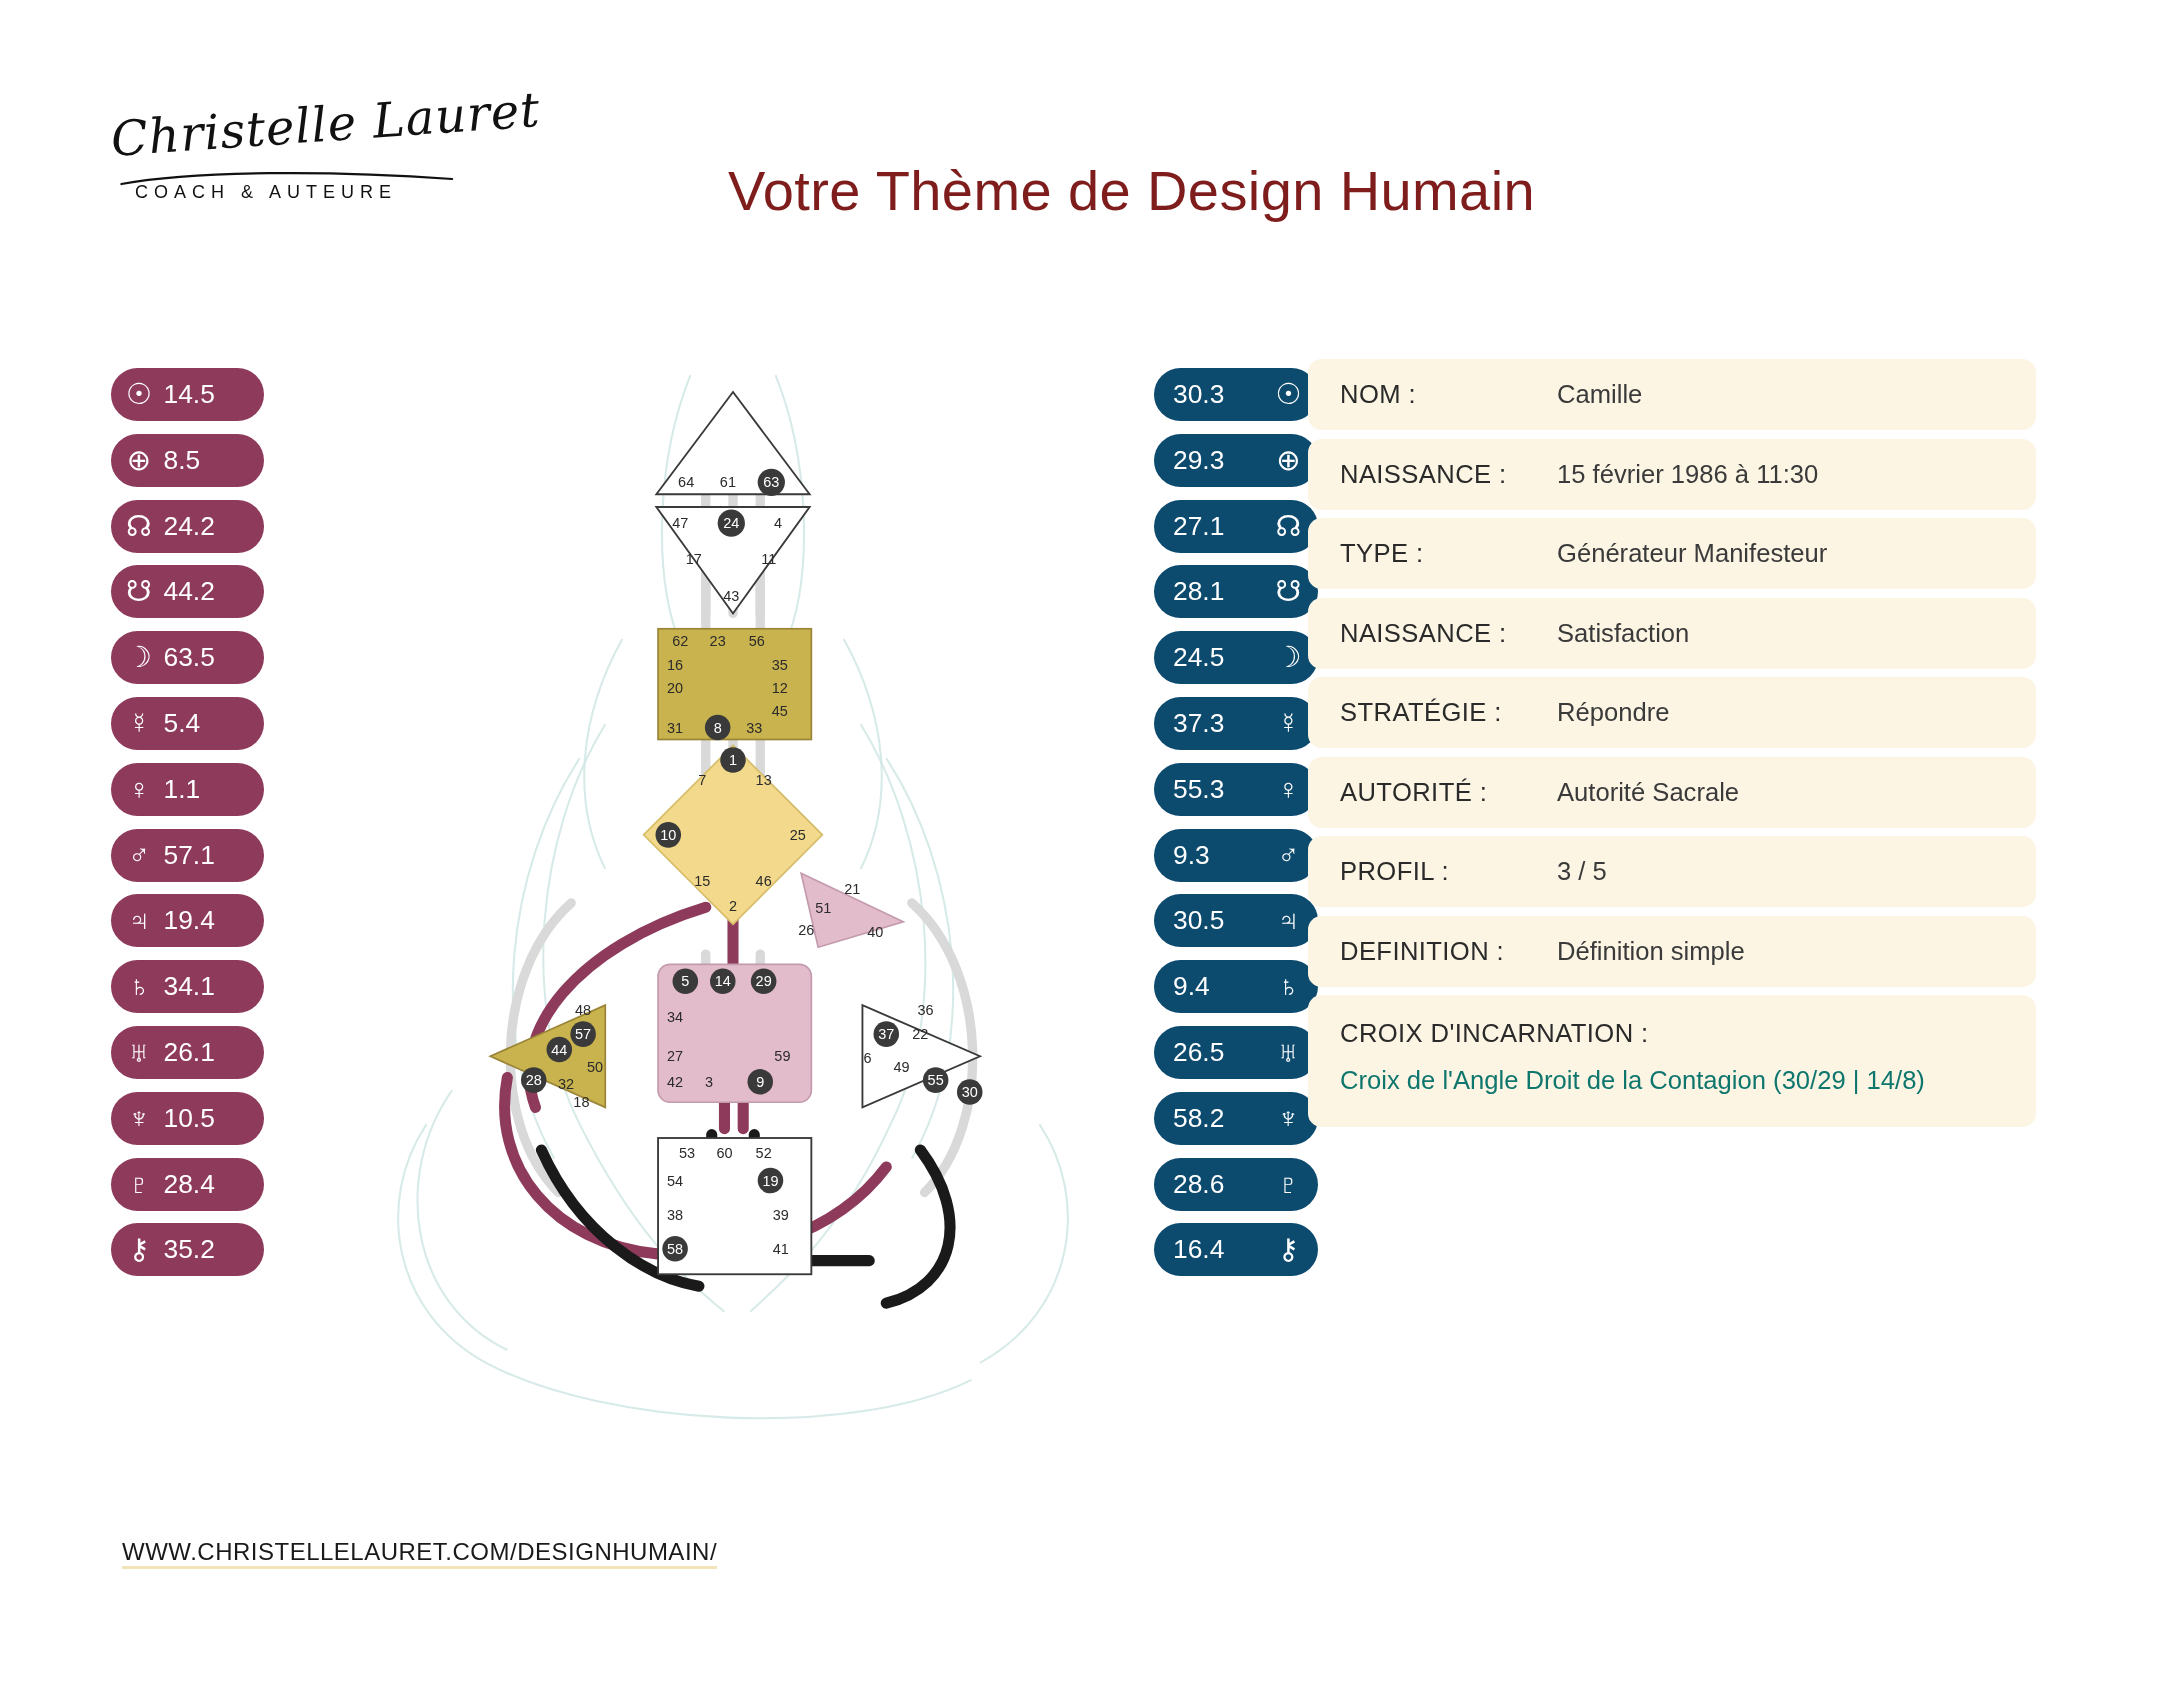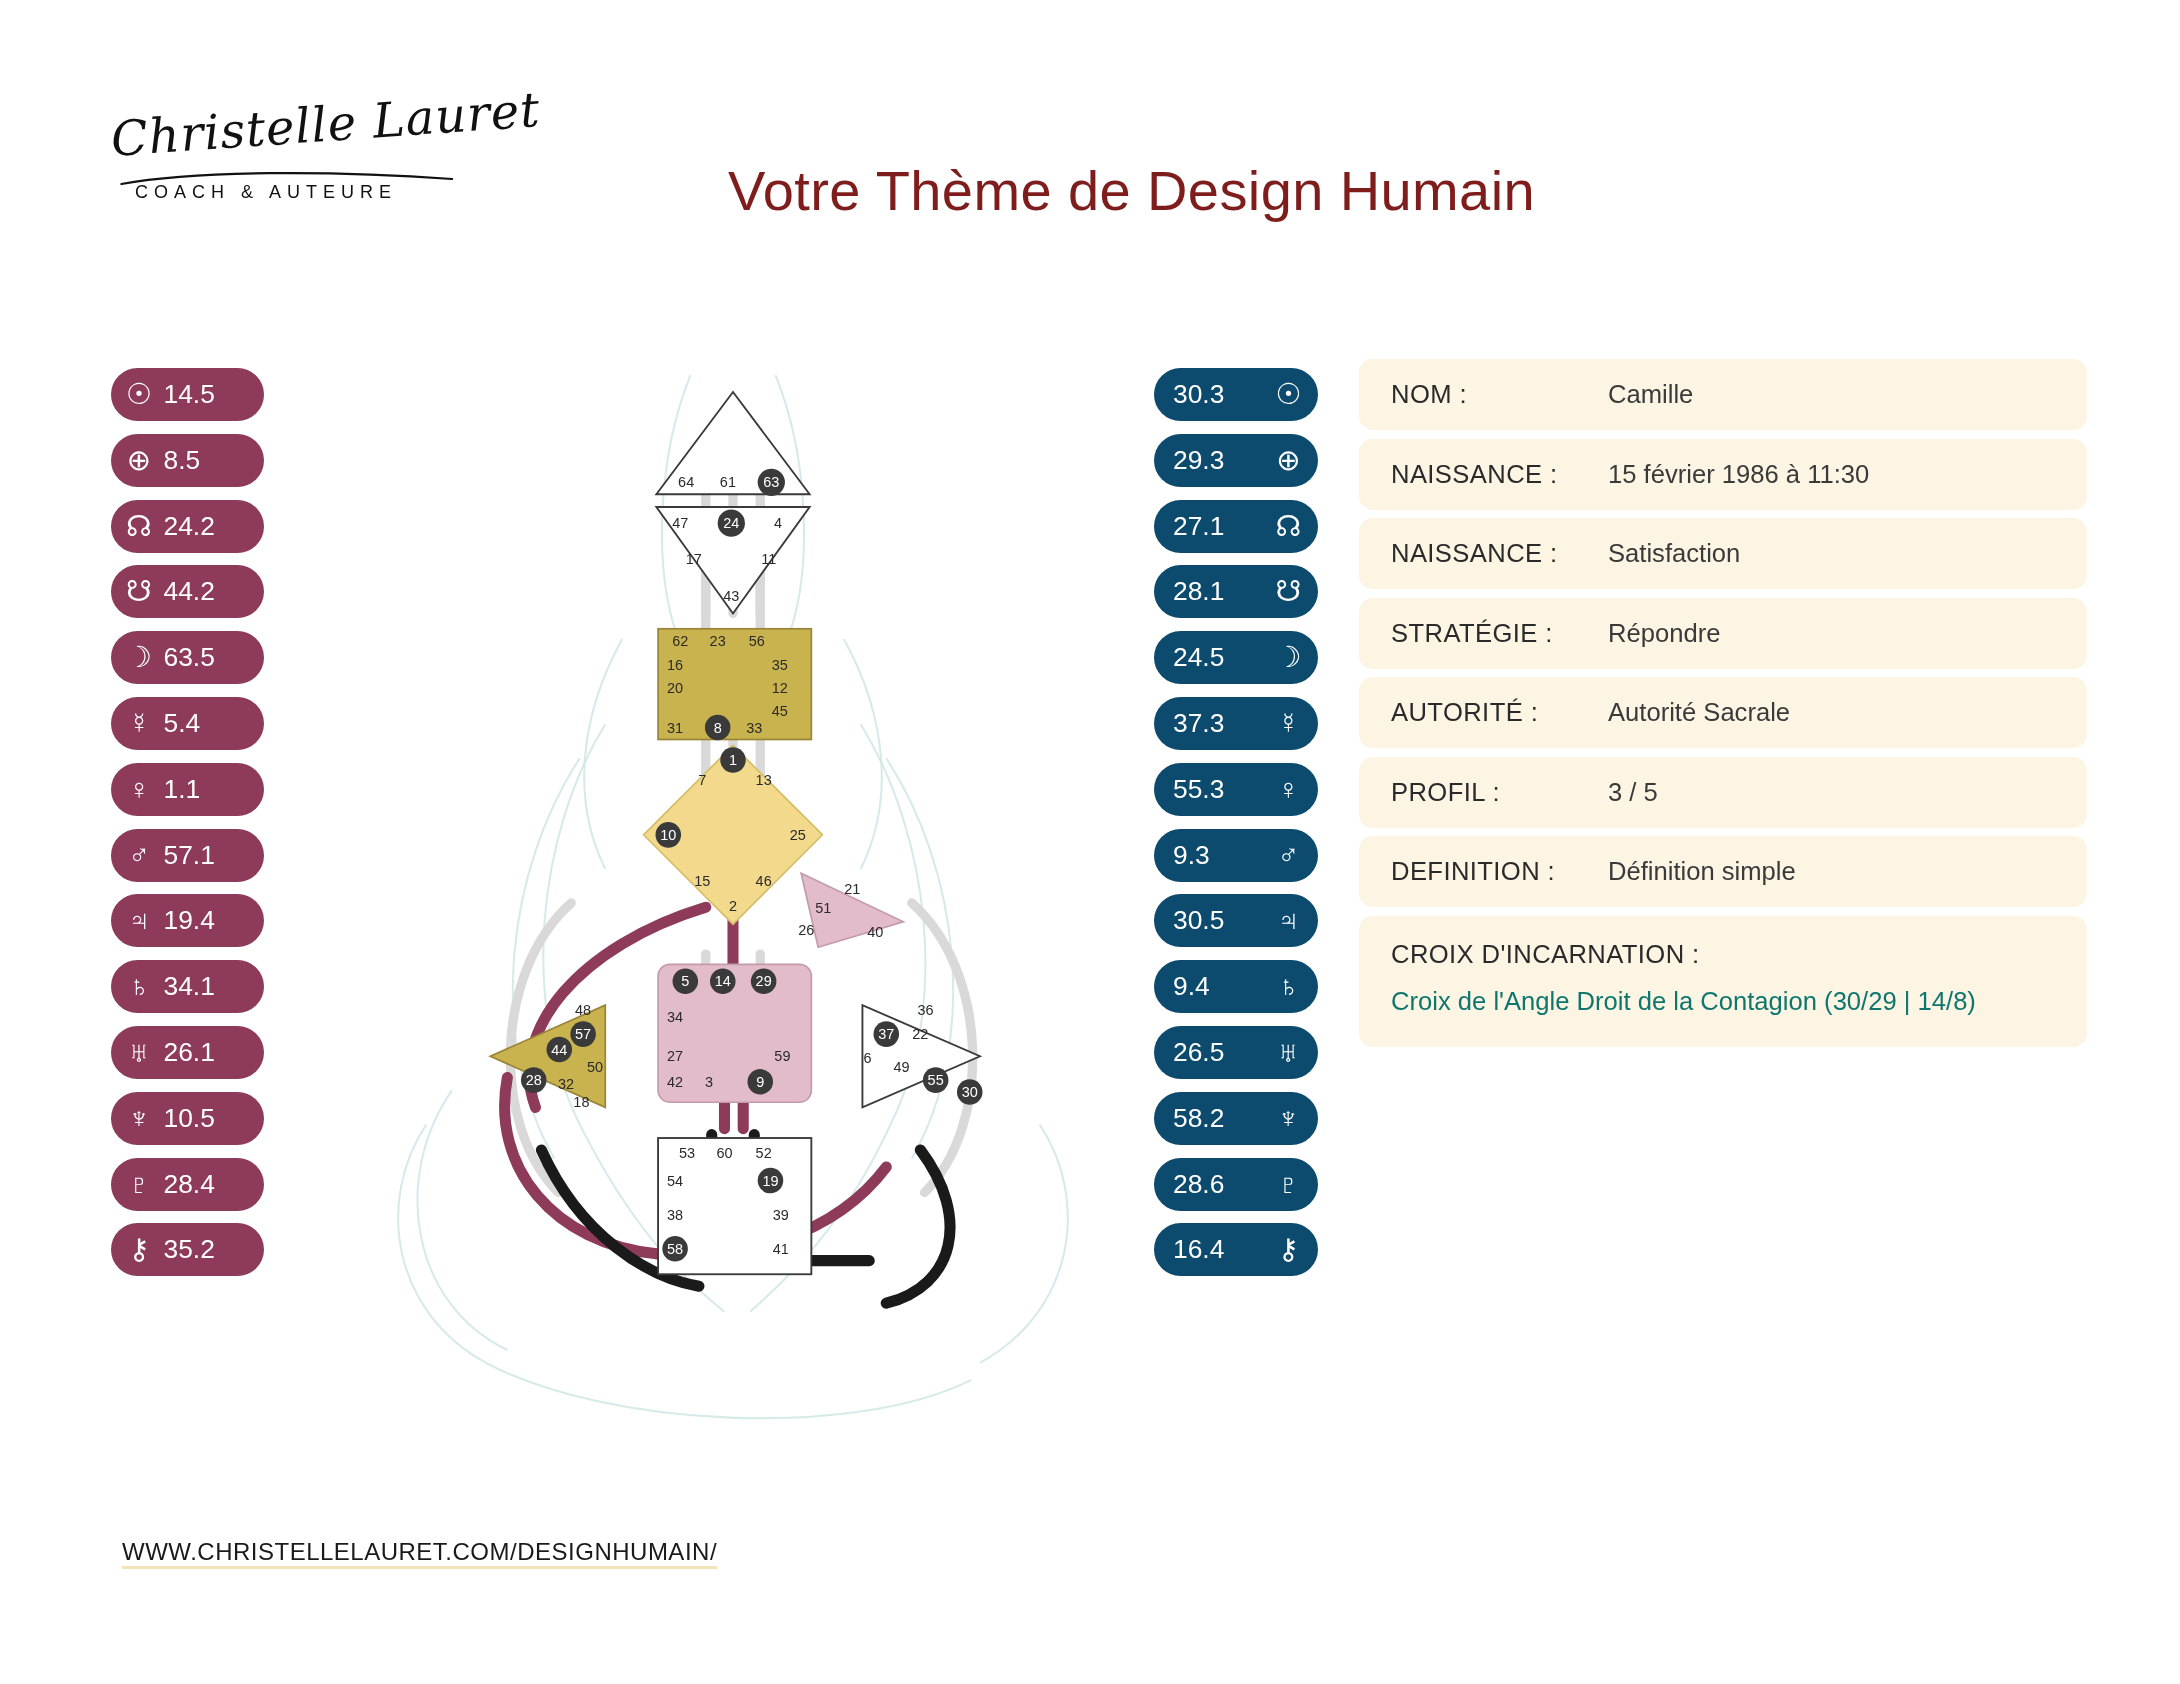--- a/index.html
+++ b/index.html
@@ -97,21 +97,21 @@
     line-height: 1;
     display: inline-block;
     min-width: 32px;
     text-align: center;
   }
   .pill .val { white-space: nowrap; }
 
   
   #info-panel {
     position: absolute;
-    left: 1359px;
+    left: 1308px;
     top: 359px;
     width: 728px;
     display: flex;
     flex-direction: column;
     gap: 8.5px;
   }
   .info-row {
     background: #fcf5e4;
     border-radius: 13.6px;
     height: 71px;
@@ -304,20 +304,24 @@
 </div>
 
 <div id="info-panel">
   <div class="info-row">
     <span class="info-label">NOM :</span>
     <span class="info-value">Camille</span>
   </div>
   <div class="info-row">
     <span class="info-label">NAISSANCE :</span>
     <span class="info-value">15 février 1986 à 11:30</span>
+  </div>
+  <div class="info-row">
+    <span class="info-label">TYPE :</span>
+    <span class="info-value">Générateur Manifesteur</span>
   </div>
   <div class="info-row">
     <span class="info-label">NAISSANCE :</span>
     <span class="info-value">Satisfaction</span>
   </div>
   <div class="info-row">
     <span class="info-label">STRATÉGIE :</span>
     <span class="info-value">Répondre</span>
   </div>
   <div class="info-row">

